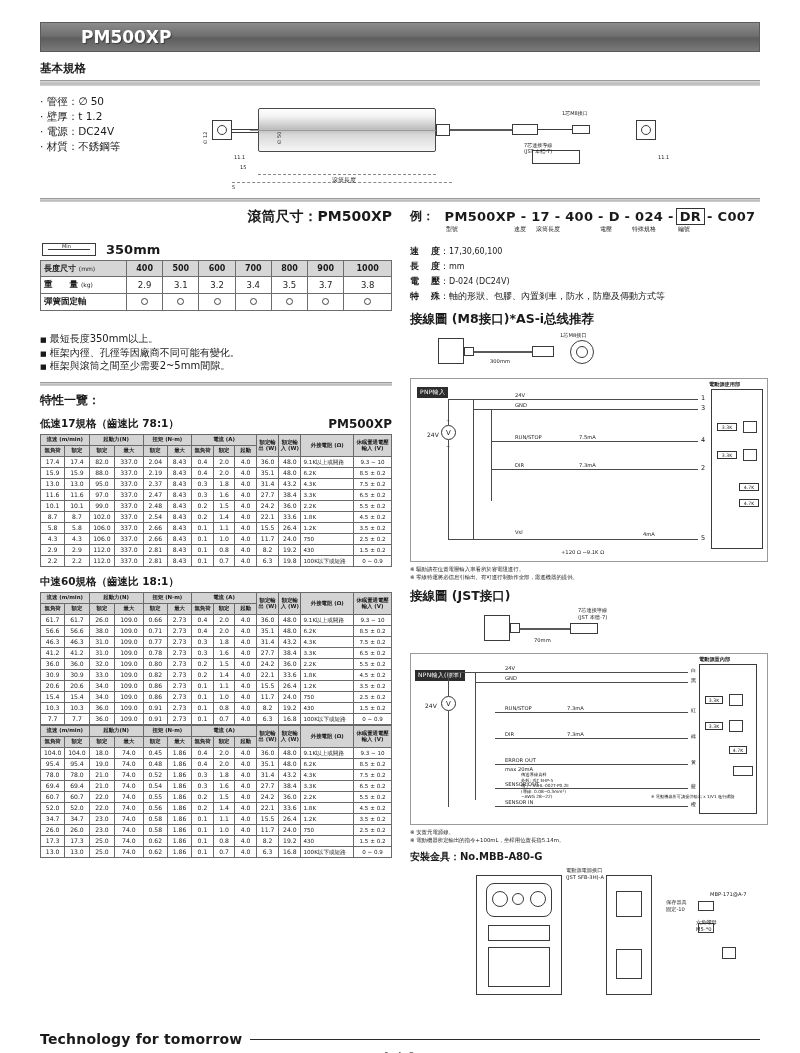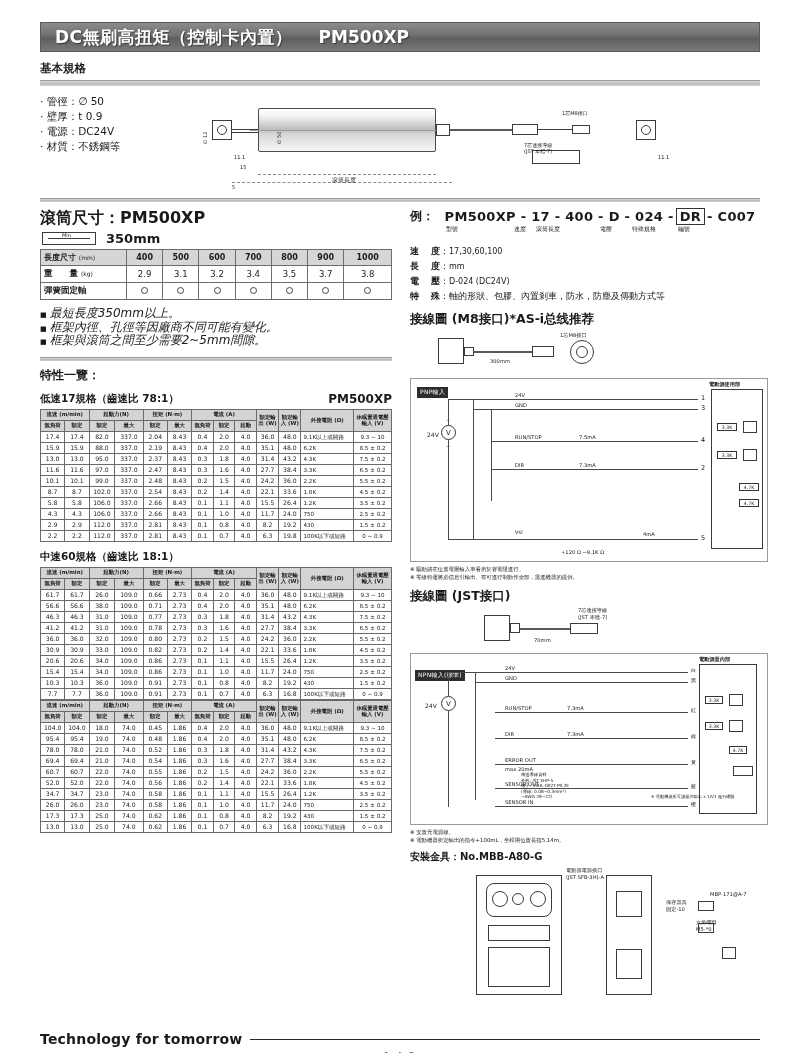--- a/index.html
+++ b/index.html
@@ -63,32 +63,32 @@
     position: absolute;
     background: linear-gradient(to bottom,#ffffff 0%,#f2f2f2 18%,#bdbdbd 48%,#d9d9d9 62%,#f6f6f6 100%);
     border: 1px solid #4a4a4a; border-radius: 2px;
   }
   .circ { position: absolute; border: 1px solid #3b3b3b; border-radius: 50%; background:#fff; }
 
   
   table { border-collapse: collapse; width: 100%; }
 
   
-  .rd-title { font-size: 16px; font-weight: bold; margin-bottom: 0; }
+  .rd-title { font-size: 14px; font-weight: bold; margin-bottom: 14px; text-align: right; }
   .rd-len { display: flex; align-items: center; gap: 10px; padding: 2px 0 3px 2px; }
   .rd-icon { width: 54px; height: 15px; position: relative; }
   .rd-len-val { font-size: 13px; font-weight: bold; }
   table.rd { font-size: 8.5px; text-align: center; }
   table.rd th, table.rd td { border: 1px solid #6d6d6d; padding: 2px 0; height: 15px; }
   table.rd thead th { background: #d6d6d6; font-weight: bold; font-size: 8px; }
   table.rd td.lab, table.rd th.lab { text-align: left; padding-left: 3px; background: #fff; font-weight: bold; width: 86px; }
   table.rd thead th.lab { background: #d6d6d6; }
   .unit { font-size: 6px; font-weight: normal; }
   .ocircle { display: inline-block; width: 7px; height: 7px; border: 1px solid #444; border-radius: 50%; }
-  .notes { font-size: 12px; line-height: 11.5px; margin-top: 8px; font-style: italic; }
+  .notes { font-size: 10px; line-height: 11.5px; margin-top: 22px; }
   .notes div::before { content: "\25A0"; font-size: 7px; margin-right: 3px; }
 
   
   .perf-title { font-size: 10.5px; font-weight: bold; }
   .perf-head { display: flex; justify-content: space-between; align-items: flex-end; margin: 8px 0 3px 0; }
   .perf-model { font-size: 12px; font-weight: bold; }
   table.perf { font-size: 6.1px; text-align: center; table-layout: fixed; }
   table.perf th, table.perf td { border: 1px solid #6a6a6a; padding: 0; height: 11px; line-height: 10px; }
   table.perf thead th { background: #d4d4d4; font-weight: bold; font-size: 5.4px; line-height: 6.5px; }
   table.perf tbody td { background: #fff; }
@@ -131,31 +131,30 @@
   .foot-txt { font-size: 14px; font-weight: bold; letter-spacing: .2px; white-space: nowrap; }
   .foot-rule { flex: 1; height: 1px; background: #2a2a2a; }
   .pagenum { text-align: center; font-size: 9px; color: #555; margin-top: 4px; letter-spacing: 2px; }
 </style>
 </head>
 <body>
 
 <div class="page">
 
   <div class="title-bar">
-    <span class="t1">DC無刷高扭矩（控制卡內置）</span>
     <span class="t2">PM500XP</span>
   </div>
 
   <div class="sec-h">基本規格</div>
   <div class="rule"></div>
 
   <div class="spec-row">
     <div class="spec-list">
       <div>· 管徑：∅ 50</div>
-      <div>· 壁厚：t 0.9</div>
+      <div>· 壁厚：t 1.2</div>
       <div>· 電源：DC24V</div>
       <div>· 材質：不銹鋼等</div>
     </div>
 
     <div class="draw" style="width:530px;height:100px;">
 
       <div class="dr-rect" style="left:22px;top:28px;width:20px;height:20px;"></div>
       <div class="circ" style="left:27px;top:33px;width:10px;height:10px;"></div>
       <div class="dr-line" style="left:42px;top:37px;width:26px;height:1px;"></div>
       <div class="dr-line" style="left:42px;top:40px;width:26px;height:1px;"></div>

